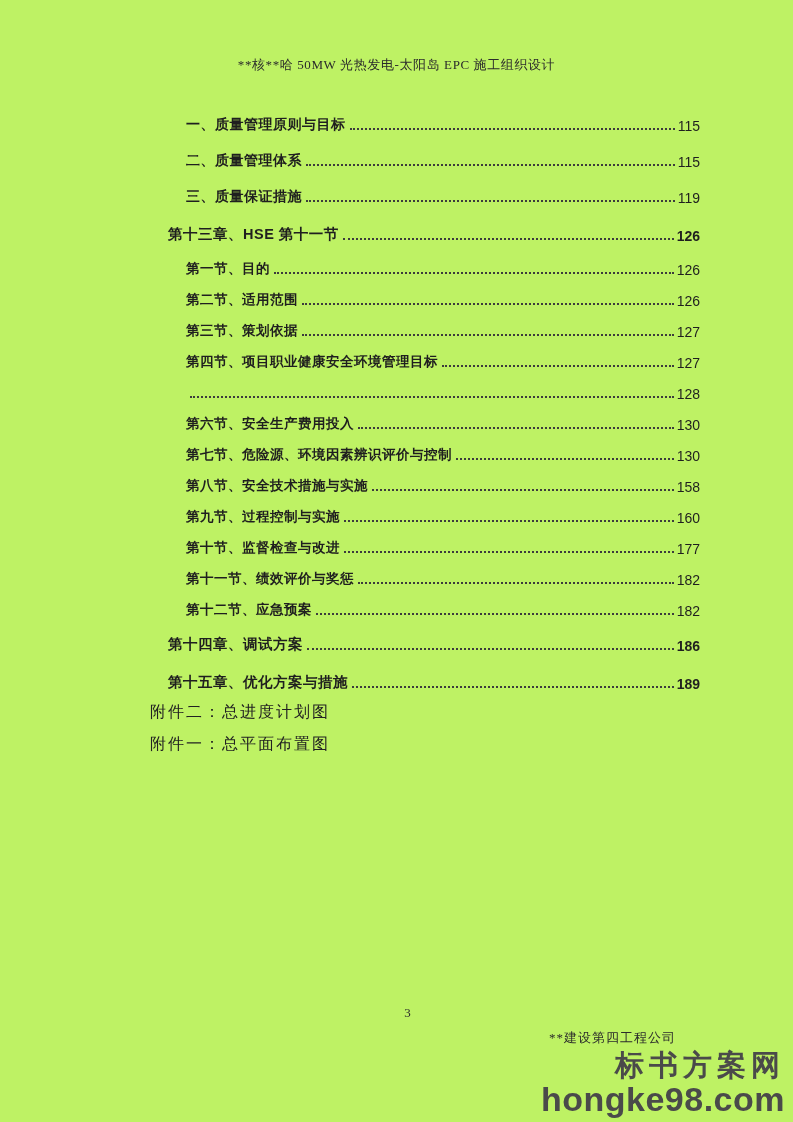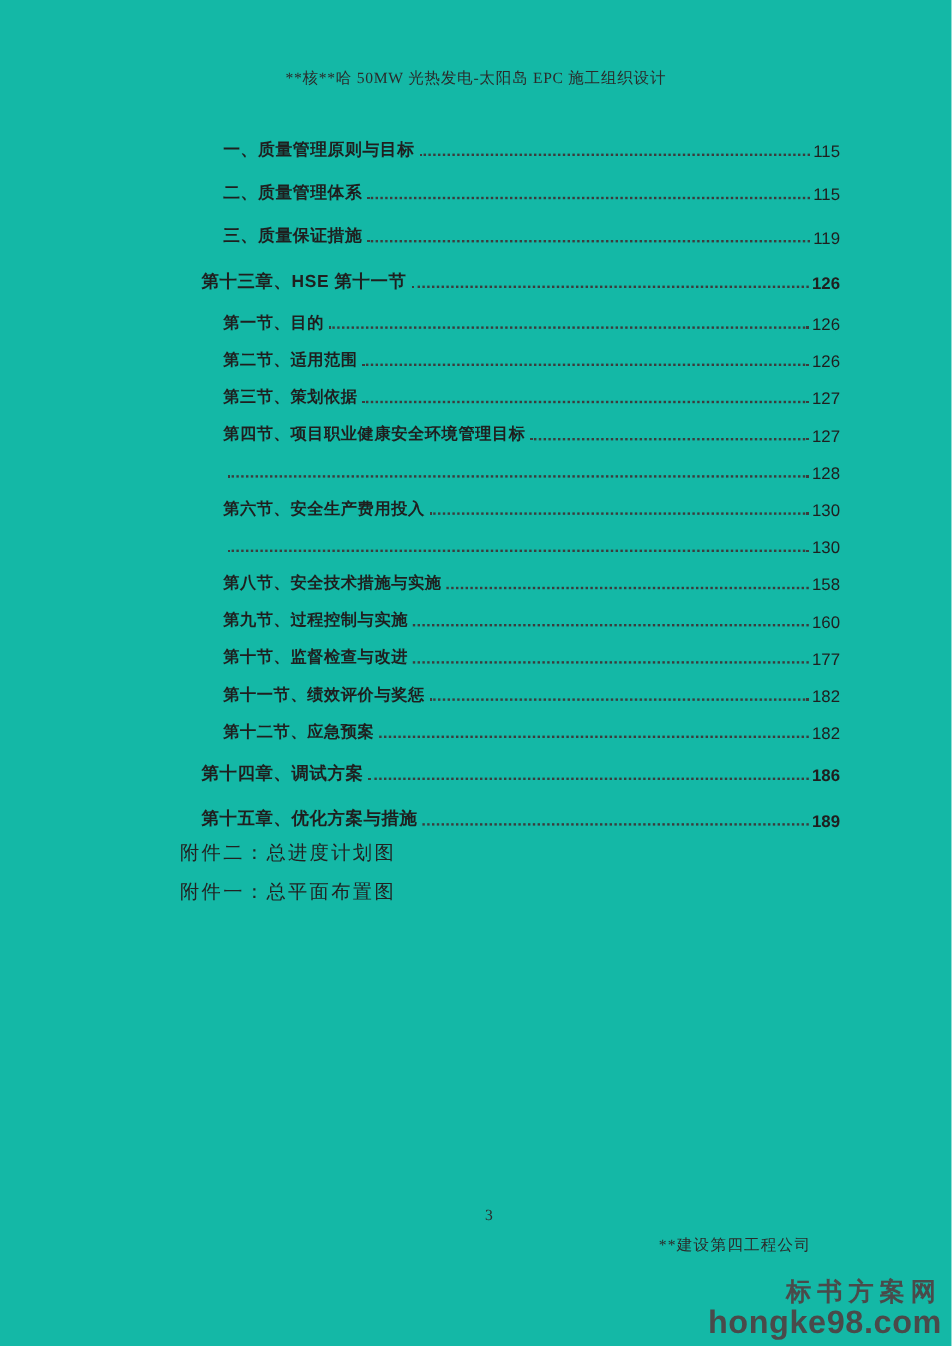--- a/index.html
+++ b/index.html
@@ -4,21 +4,21 @@
 <style>
   html, body {
     margin: 0;
     padding: 0;
     background: #ffffff;
   }
   .page {
     position: relative;
     width: 793px;
     height: 1122px;
-    background: #14b8a6;
+    background: #bef264;
     overflow: hidden;
     font-family: "Liberation Sans", sans-serif;
   }
   .doc-header {
     position: absolute;
     top: 56px;
     left: 0;
     right: 0;
     text-align: center;
     font-family: "Liberation Serif", serif;
@@ -118,26 +118,26 @@
     position: absolute;
     right: 8px;
     bottom: 6px;
     text-align: right;
     color: #4a4a4a;
     font-family: "Liberation Sans", sans-serif;
     font-weight: bold;
     line-height: 1;
   }
   .wm-line1 {
-    font-size: 21px;
+    font-size: 29px;
     letter-spacing: 5px;
     margin-bottom: 2px;
   }
   .wm-line2 {
-    font-size: 27px;
+    font-size: 34px;
     letter-spacing: 0.5px;
   }
 </style>
 </head>
 <body>
 
 <div class="page">
 
   <div class="doc-header">
     <span>**核**哈 50MW 光热发电-太阳岛 EPC 施工组织设计</span>
@@ -198,20 +198,21 @@
       <span class="toc-page">128</span>
     </div>
 
     <div class="toc-row sec">
       <span class="toc-label">第六节、安全生产费用投入</span>
       <span class="toc-leader"></span>
       <span class="toc-page">130</span>
     </div>
 
     <div class="toc-row sec">
+      <span class="toc-label">第七节、危险源、环境因素辨识评价与控制</span>
       <span class="toc-leader"></span>
       <span class="toc-page">130</span>
     </div>
 
     <div class="toc-row sec">
       <span class="toc-label">第八节、安全技术措施与实施</span>
       <span class="toc-leader"></span>
       <span class="toc-page">158</span>
     </div>
 

